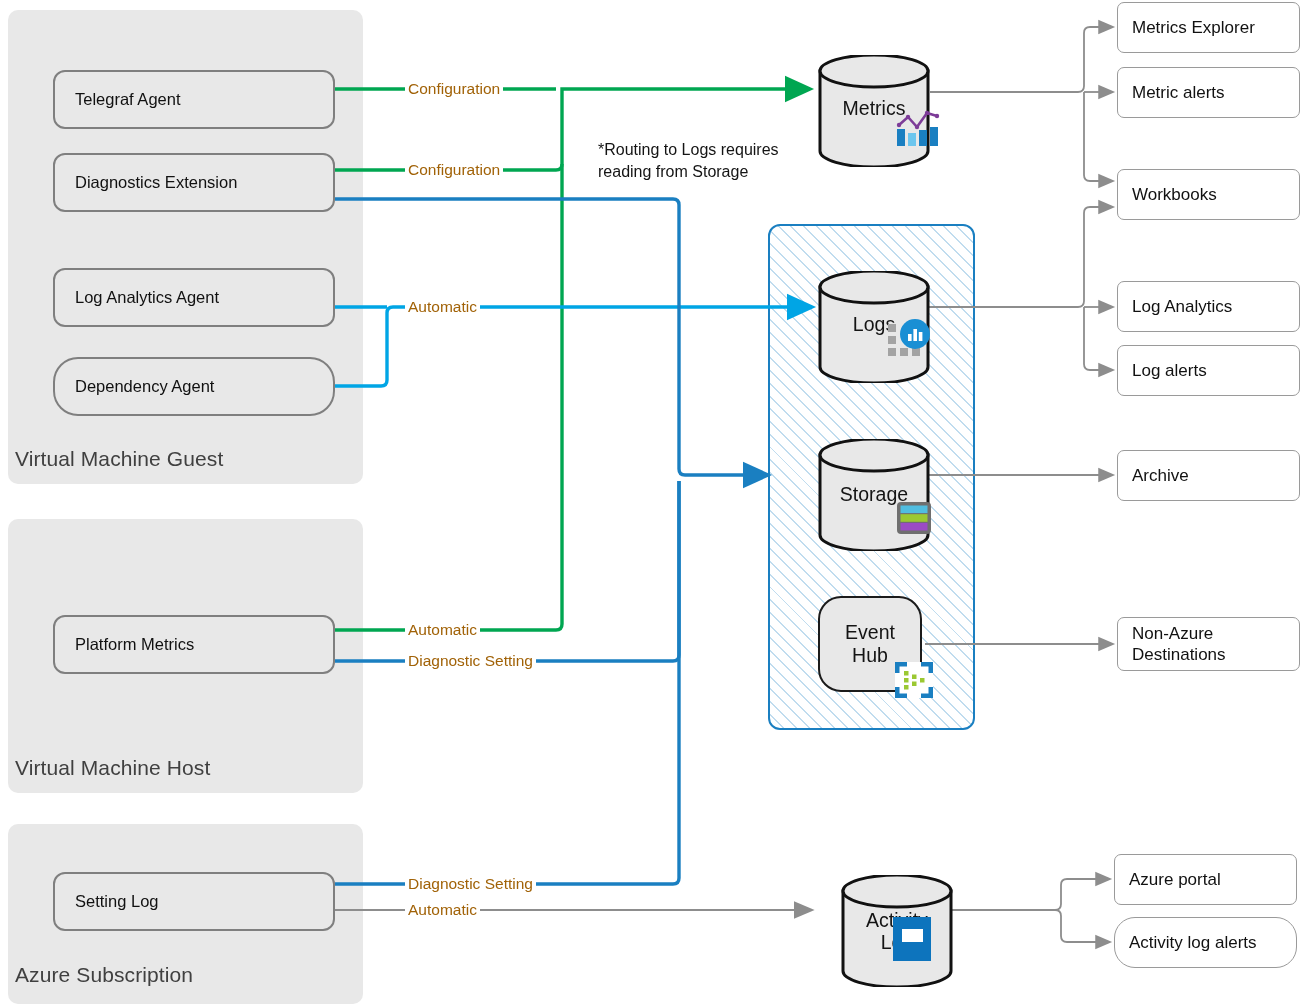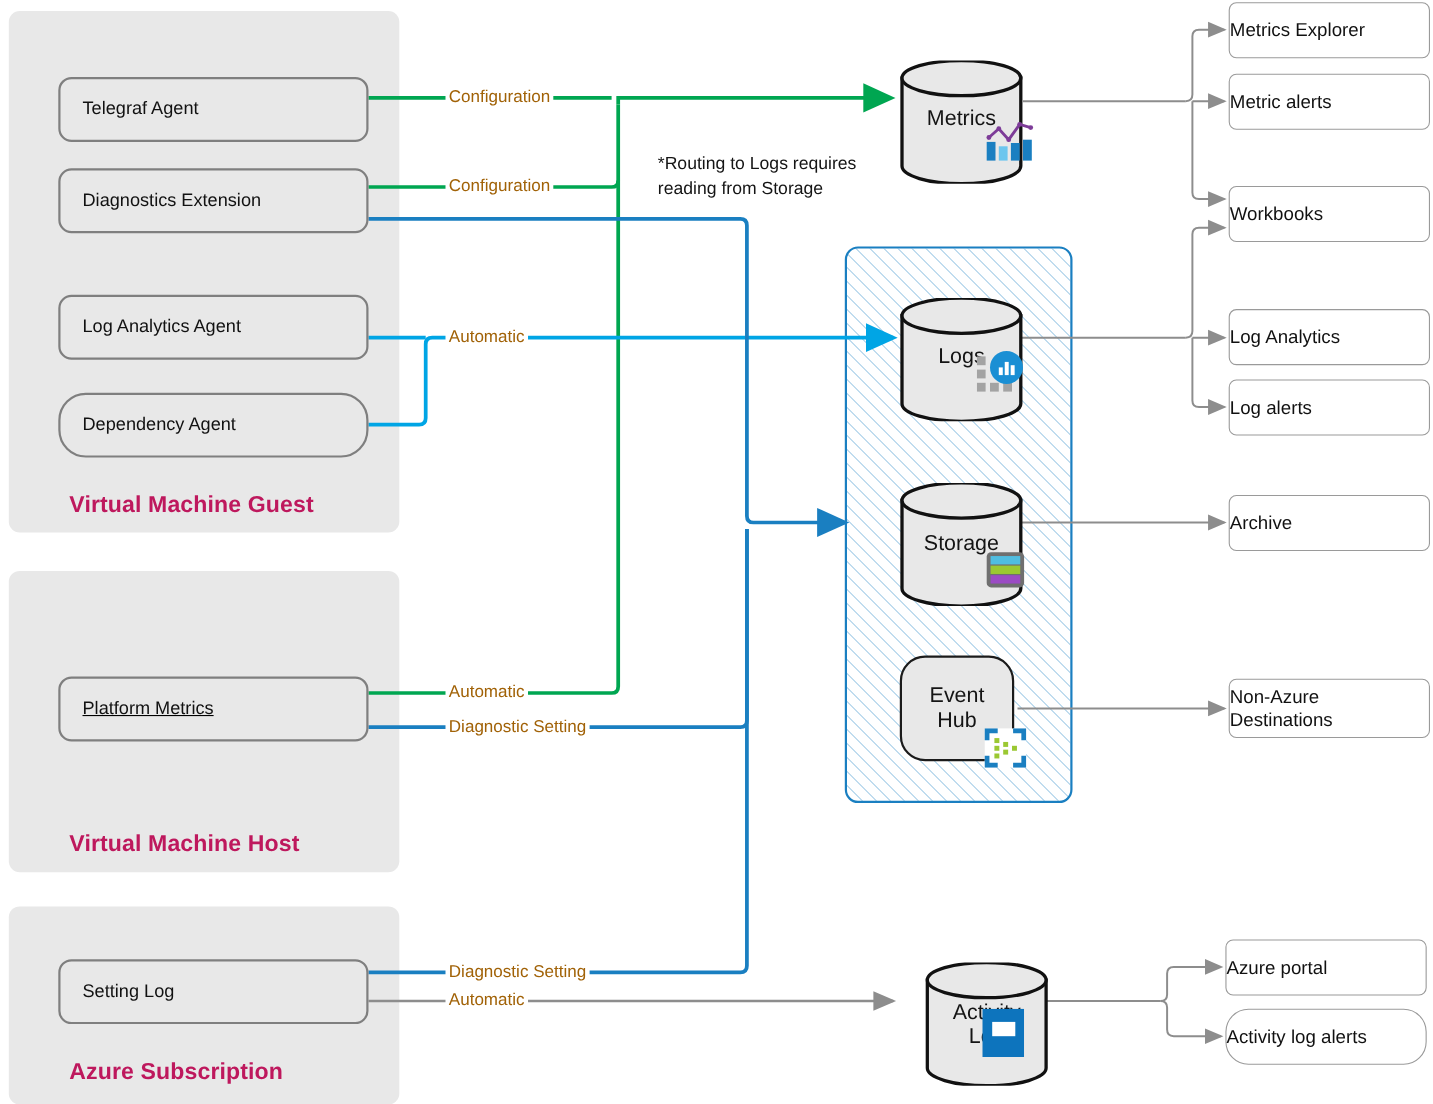--- a/index.html
+++ b/index.html
@@ -27,25 +27,24 @@
   }
   
   .group-panel {
     position: absolute;
     background: #e8e8e8;
     border-radius: 10px;
   }
   .group-title {
     position: absolute;
     font-size: 21px;
-    font-weight: bold;
-    color: #be185d;
+    font-weight: normal;
+    color: #404040;
     white-space: nowrap;
     letter-spacing: .1px;
-    margin-left: 48px;
   }
   
   .src-node {
     position: absolute;
     background: #e8e8e8;
     border: 2px solid #7f7f7f;
     border-radius: 12px;
     box-sizing: border-box;
     display: flex;
     align-items: center;
@@ -58,21 +57,21 @@
   }
   
   .dest-node {
     position: absolute;
     background: #ffffff;
     border: 1px solid #9a9a9a;
     border-radius: 7px;
     box-sizing: border-box;
     display: flex;
     align-items: center;
-    padding-left: 0;
+    padding-left: 14px;
   }
   .dest-node span {
     font-size: 17px;
     color: #111111;
     line-height: 1.25;
   }
   
   .hatch-box {
     position: absolute;
     border: 2px solid #1a7fc1;
@@ -222,21 +221,21 @@
   </div>
   <div class="src-node" style="left:53px; top:153px; width:282px; height:59px;">
     <span>Diagnostics Extension</span>
   </div>
   <div class="src-node" style="left:53px; top:268px; width:282px; height:59px;">
     <span>Log Analytics Agent</span>
   </div>
   <div class="src-node" style="left:53px; top:357px; width:282px; height:59px;border-radius:25px;">
     <span>Dependency Agent</span>
   </div>
-  <div class="src-node" style="left:53px; top:615px; width:282px; height:59px;text-decoration:underline;">
+  <div class="src-node" style="left:53px; top:615px; width:282px; height:59px;">
     <span>Platform Metrics</span>
   </div>
   <div class="src-node" style="left:53px; top:872px; width:282px; height:59px;">
     <span>Setting Log</span>
   </div>
 
   <div class="cyl" style="left:818px; top:37px; width:112px; height:112px;">
     <svg width="112" height="112" viewBox="0 0 112 112">
       <path d="M2,16 L2,96 A54,16 0 0 0 110,96 L110,16 Z" fill="#e8e8e8" stroke="#111111" stroke-width="3"></path>
       <ellipse cx="56" cy="16" rx="54" ry="16" fill="#e8e8e8" stroke="#111111" stroke-width="3"></ellipse>

